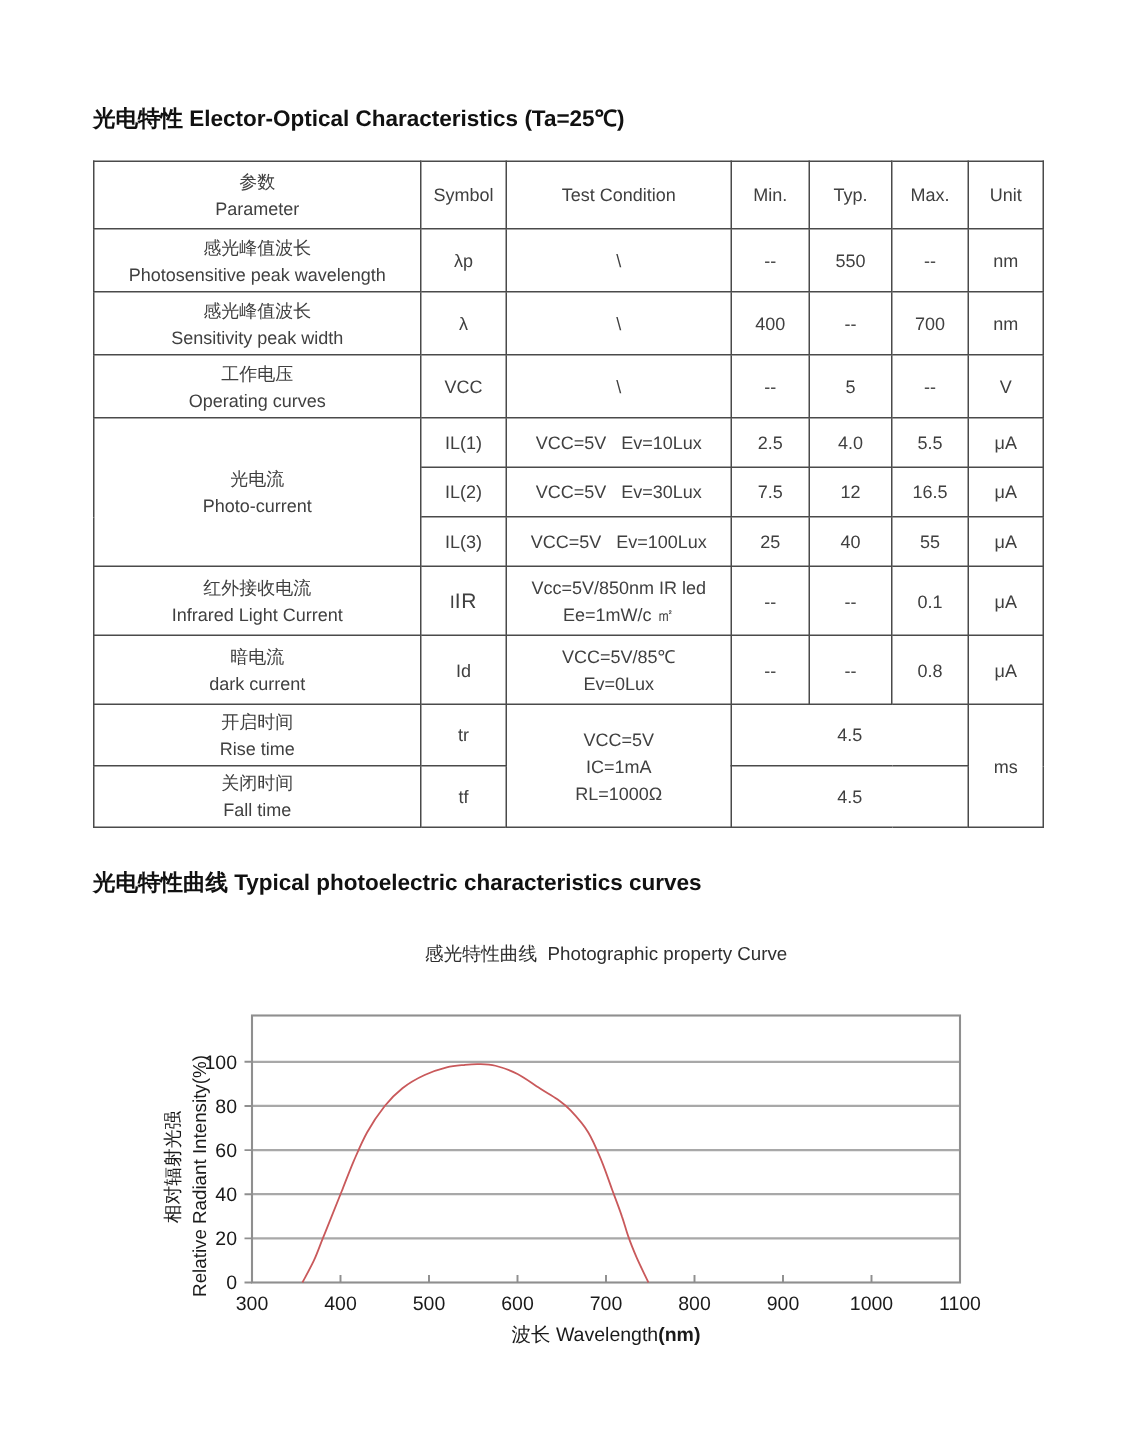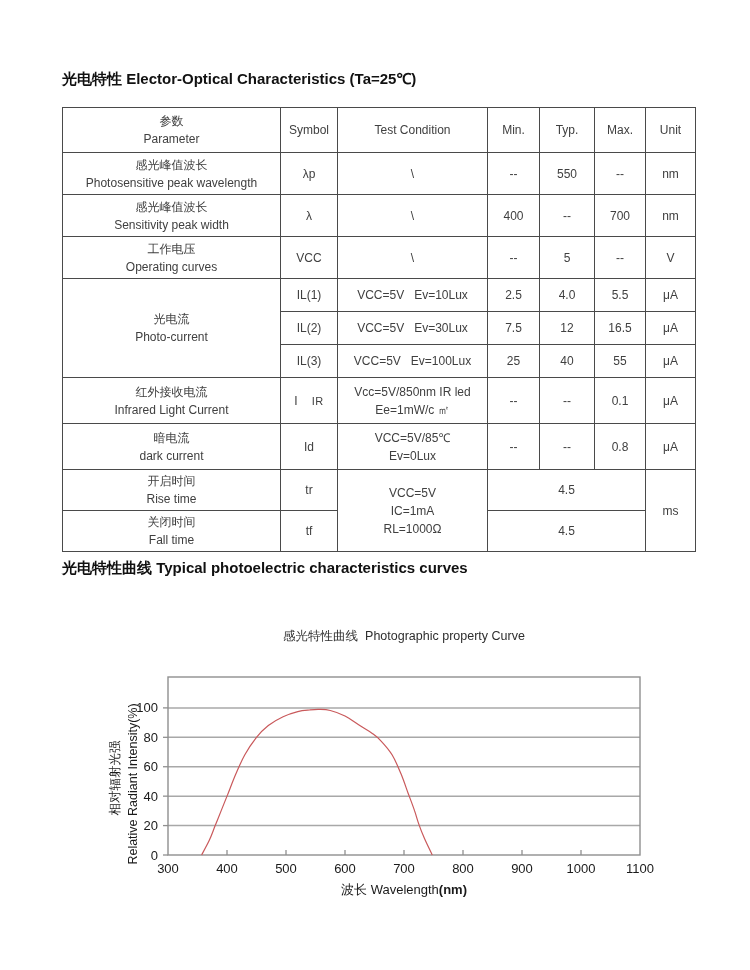--- a/index.html
+++ b/index.html
@@ -1,27 +1,27 @@
 <!DOCTYPE html>
 <html><head>
 <meta charset="utf-8">
 <style>
   html,body{margin:0;padding:0;background:#ffffff;}
   .page{position:relative;width:750px;height:898px;background:#ffffff;
         font-family:"Liberation Sans",sans-serif;color:#1a1a1a;overflow:hidden;}
   .sec-title{position:absolute;left:62px;font-size:15px;font-weight:bold;color:#111;white-space:pre;}
   #sec1{top:68px;}
-  #sec2{top:559px;}
+  #sec2{top:579px;}
   table.spec{position:absolute;left:62px;top:107px;width:633px;border-collapse:collapse;
              table-layout:fixed;font-size:12px;color:#404040;}
   table.spec th,table.spec td{border:1px solid #4a4a4a;text-align:center;vertical-align:middle;
              font-weight:normal;padding:0 2px;line-height:1.5;}
   .rh45{height:45px}.rh42{height:42px}.rh33{height:33px}.rh46{height:46px}.rh41{height:41px}
   .pre{white-space:pre;}
-  .sc{font-size:11px;letter-spacing:0.5px;padding-left:14px;}
+  .sc{font-size:14px;letter-spacing:0.5px;}
   .chart-title{position:absolute;left:168px;top:628px;width:472px;text-align:center;
                font-size:12.5px;color:#2e2e2e;white-space:pre;}
   #chart{position:absolute;left:105px;top:660px;}
   svg text{font-family:"Liberation Sans",sans-serif;}
 </style>
 </head>
 <body>
 
 <div class="page">
 

